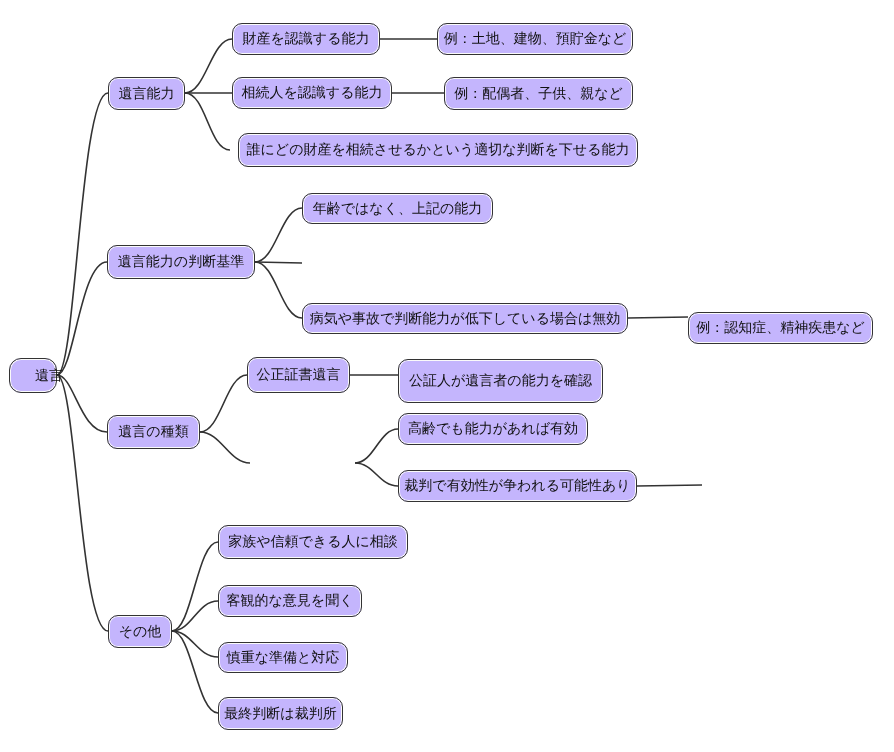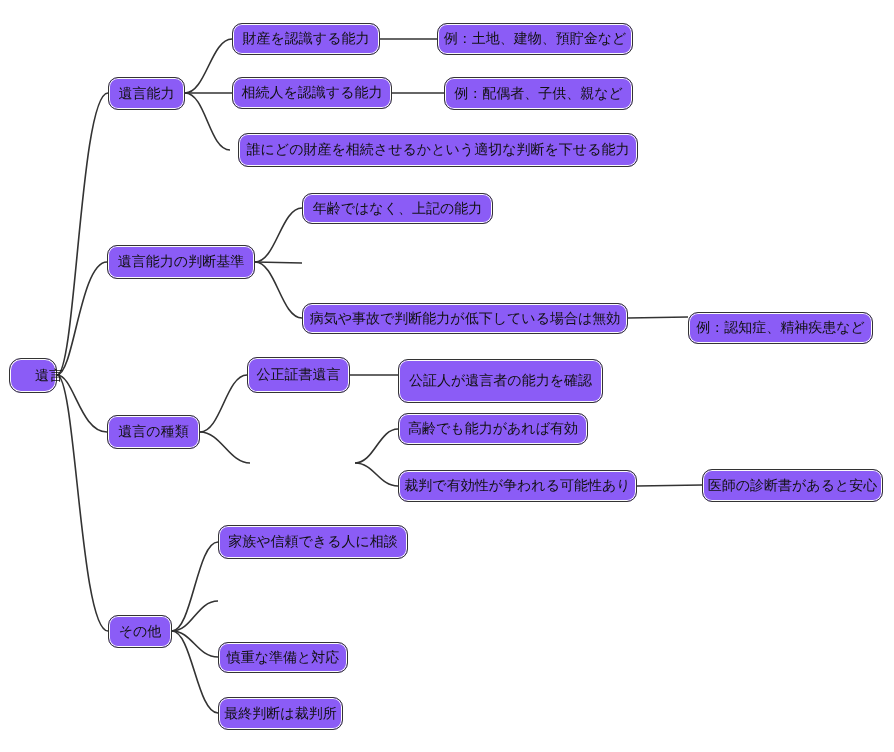--- a/index.html
+++ b/index.html
@@ -21,21 +21,21 @@
     top: 0;
   }
   .edges path {
     fill: none;
     stroke: #333333;
     stroke-width: 1.6;
   }
   .node {
     position: absolute;
     box-sizing: border-box;
-    background: #8b5cf6;
+    background: #c4b5fd;
     border: 1.6px solid #333333;
     border-radius: 10px;
     box-shadow: inset 0 0 0 1px #fafafa;
     display: flex;
     align-items: center;
     justify-content: center;
     font-size: 14px;
     color: #111111;
     white-space: nowrap;
     letter-spacing: 0;
@@ -90,20 +90,20 @@
   <div class="node" style="left:107px;top:245px;width:148px;height:34px">遺言能力の判断基準</div>
   <div class="node" style="left:302px;top:193px;width:191px;height:31px">年齢ではなく、上記の能力</div>
   <div class="node" style="left:302px;top:303px;width:326px;height:31px">病気や事故で判断能力が低下している場合は無効</div>
   <div class="node" style="left:688px;top:312px;width:185px;height:32px">例：認知症、精神疾患など</div>
 
   <div class="node" style="left:107px;top:415px;width:93px;height:34px">遺言の種類</div>
   <div class="node" style="left:247px;top:357px;width:103px;height:36px">公正証書遺言</div>
   <div class="node" style="left:398px;top:359px;width:205px;height:44px">公証人が遺言者の能力を確認</div>
   <div class="node" style="left:398px;top:413px;width:190px;height:32px">高齢でも能力があれば有効</div>
   <div class="node" style="left:398px;top:470px;width:239px;height:32px">裁判で有効性が争われる可能性あり</div>
-  <div class="node" style="left:702px;top:469px;width:181px;height:33px">医師の診断書があると安心</div>
 
   <div class="node" style="left:108px;top:615px;width:64px;height:33px">その他</div>
   <div class="node" style="left:218px;top:525px;width:190px;height:34px">家族や信頼できる人に相談</div>
+  <div class="node" style="left:218px;top:585px;width:144px;height:32px">客観的な意見を聞く</div>
   <div class="node" style="left:218px;top:642px;width:130px;height:31px">慎重な準備と対応</div>
   <div class="node" style="left:218px;top:697px;width:125px;height:33px">最終判断は裁判所</div>
 
 </div>
 
 </body></html>

